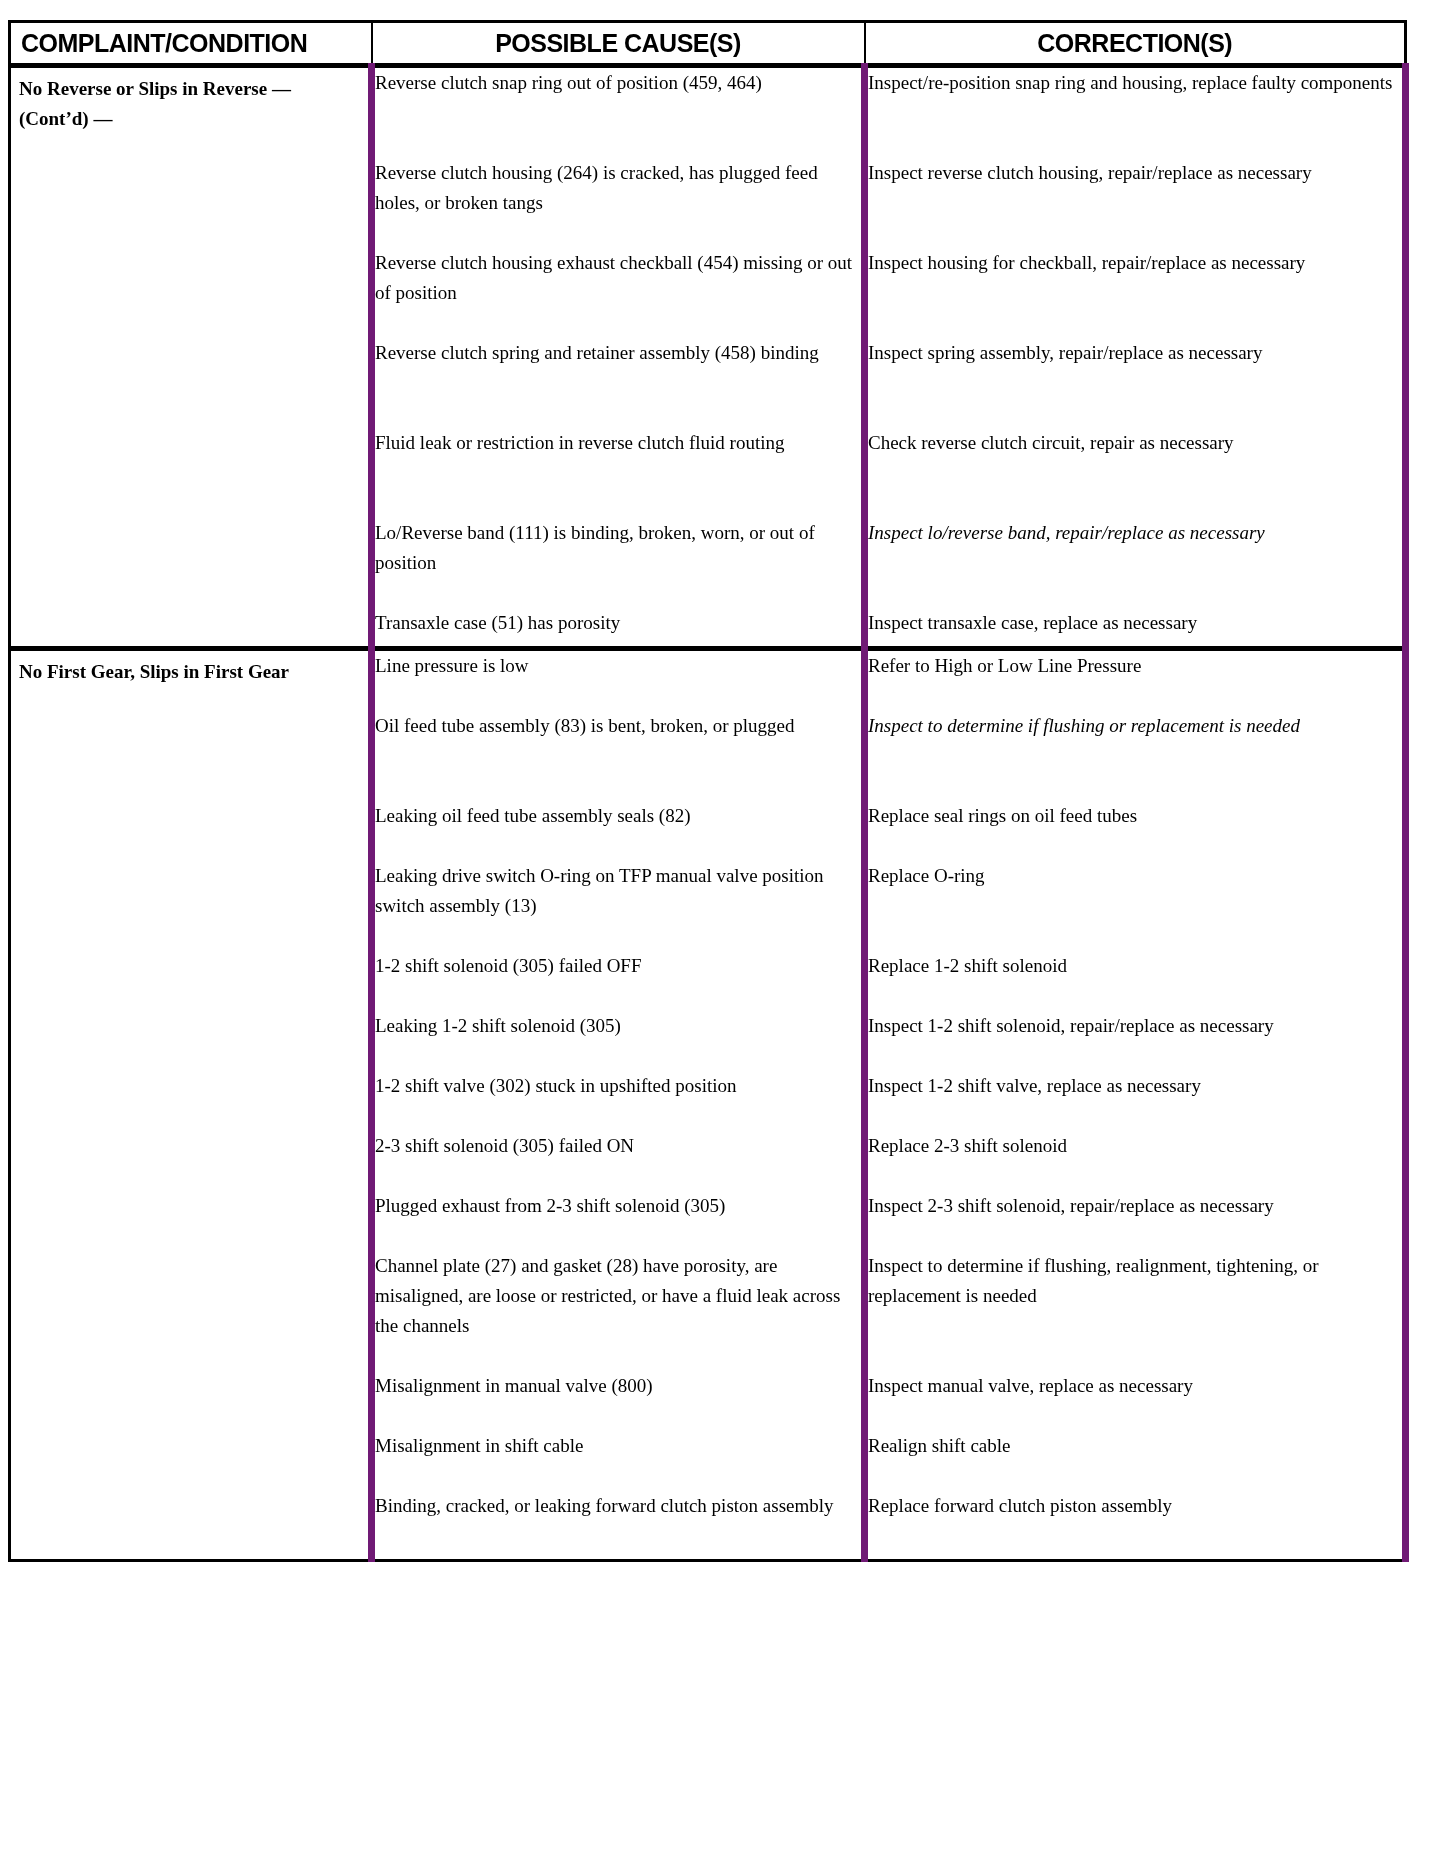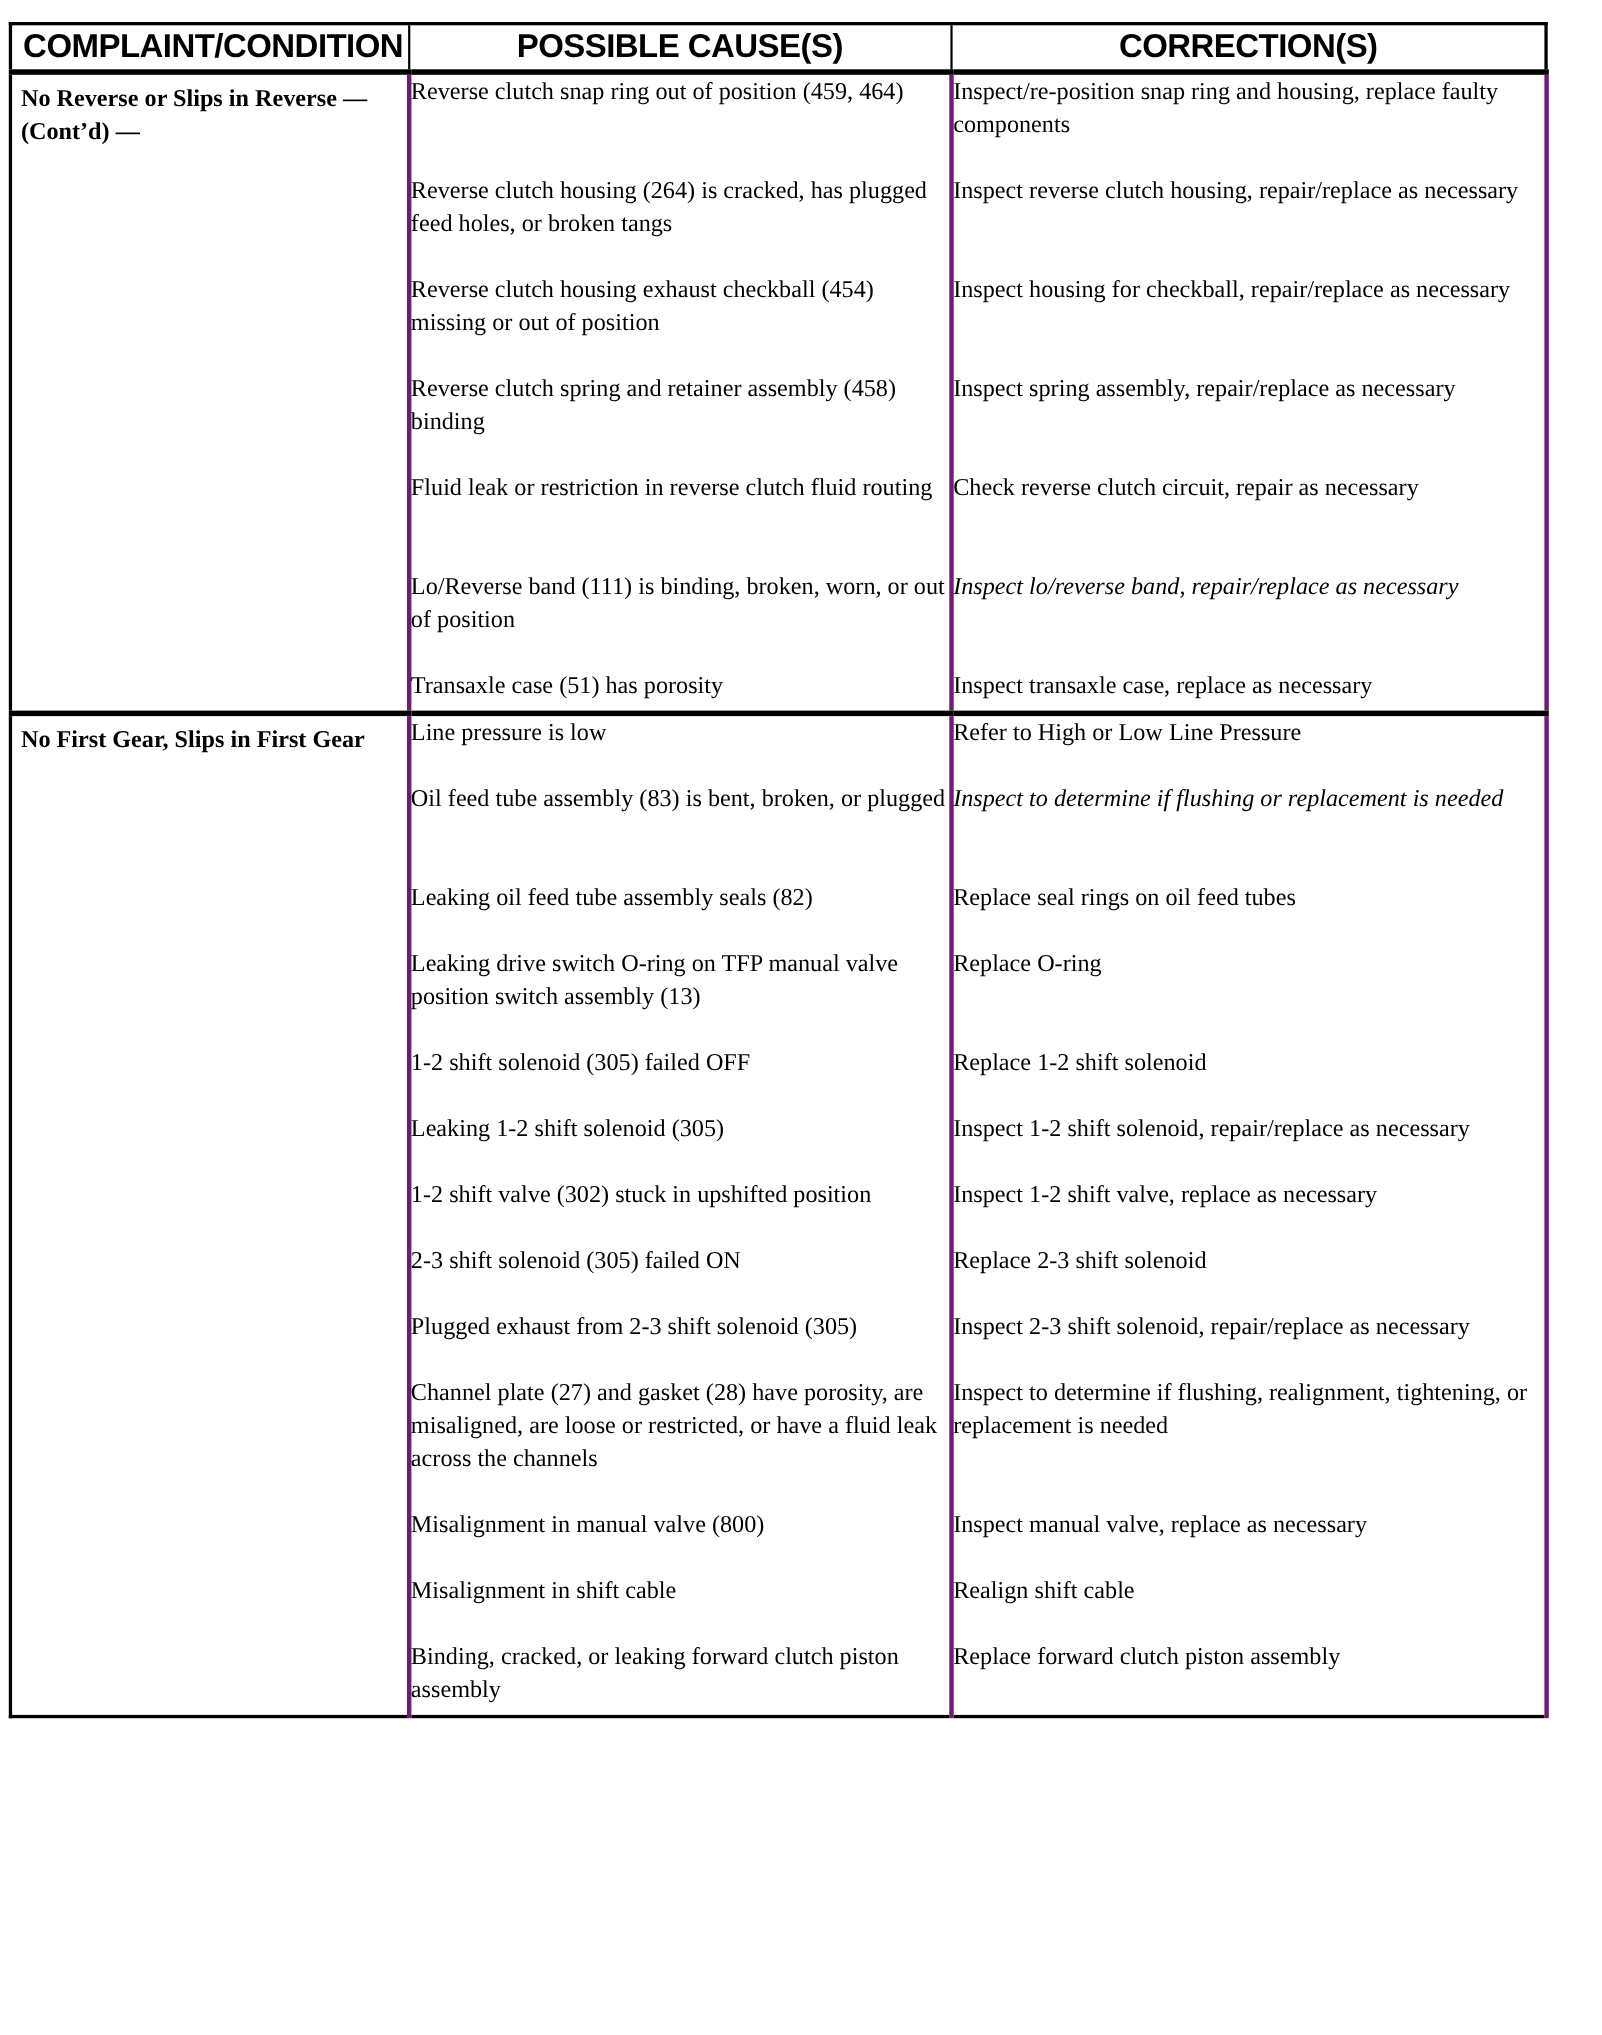--- a/index.html
+++ b/index.html
@@ -7,28 +7,28 @@
   .tbl {
     position: absolute; left: 8px; top: 20px; width: 1396px;
     border: 3px solid #000; border-collapse: collapse; table-layout: fixed;
     font-family: "Liberation Serif", "DejaVu Serif", serif; color: #000;
   }
   .tbl col.c1 { width: 362px; }
   .tbl col.c2 { width: 493px; }
   .tbl col.c3 { width: 541px; }
   .tbl th {
     font-family: "Liberation Sans", "DejaVu Sans", sans-serif;
-    font-weight: bold; font-size: 30px; letter-spacing: -0.5px;
+    font-weight: bold; font-size: 25px; letter-spacing: -0.5px;
     height: 40px; padding: 0; border-right: 2px solid #000;
     border-bottom: 5px solid #000; text-align: center; vertical-align: middle;
   }
   .tbl th.first { text-align: left; padding-left: 10px; }
   .tbl td {
-    vertical-align: top; border-right: 4px solid #701a75;
-    font-size: 22px; line-height: 30px; padding: 0;
+    vertical-align: top; border-right: 7px solid #701a75;
+    font-size: 19px; line-height: 30px; padding: 0;
   }
   .group-sep td { border-top: 5px solid #000; }
   .cond { font-weight: bold; padding: 6px 8px 0 8px !important; }
   .item { padding: 6px 10px 0 8px; }
   .entry { margin: 0 0 30px 0; }
   .entry:last-child { margin-bottom: 8px; }
 </style>
 </head>
 <body>
 

